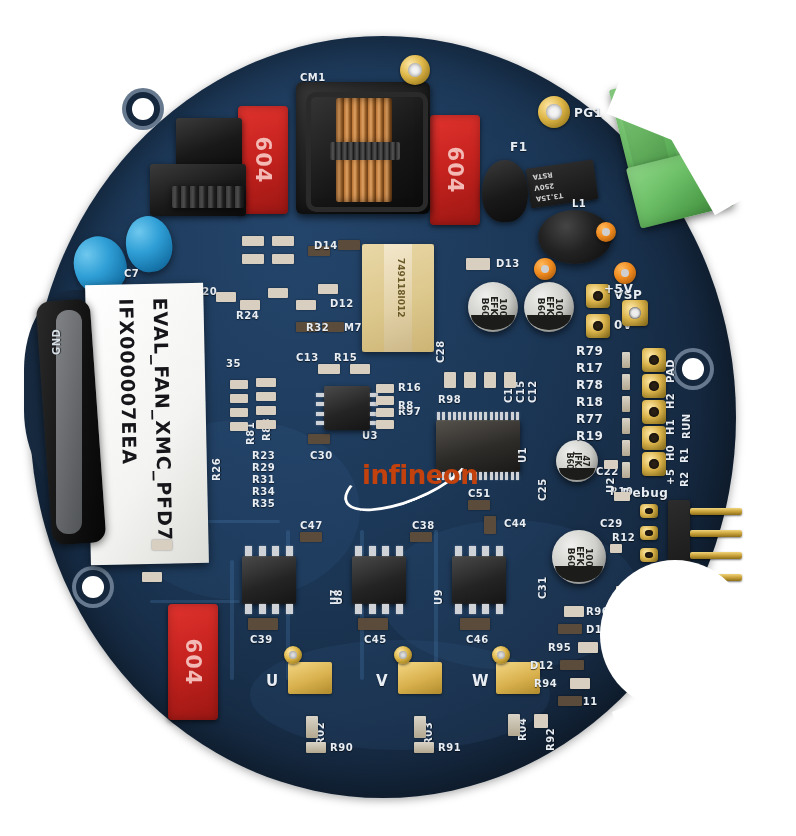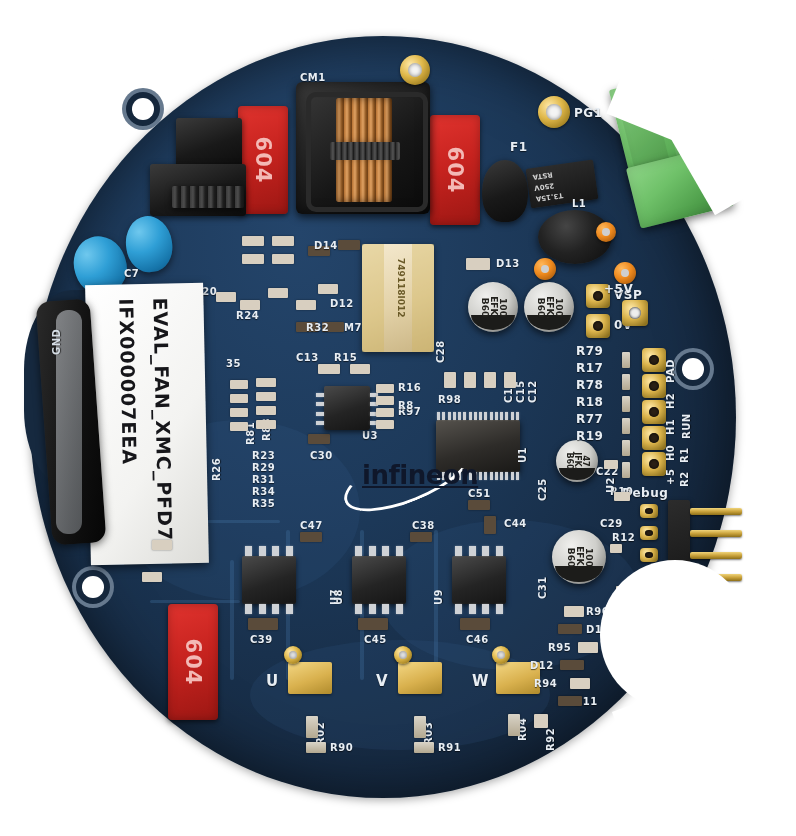--- a/index.html
+++ b/index.html
@@ -138,22 +138,22 @@
     white-space:nowrap;}
 
   .header-body{background:linear-gradient(160deg,#2c2c2c,#141414);border-radius:2px;
     box-shadow:0 2px 5px rgba(0,0,0,.6);}
   .hpin{position:absolute;height:7px;border-radius:2px;
     background:linear-gradient(180deg,#f0d47a,#c9a23c 50%,#8e6f18);
     box-shadow:0 1px 2px rgba(0,0,0,.5);}
 
   
   #infineon-logo{position:absolute;left:340px;top:452px;width:128px;height:44px;}
-  #infineon-logo .word{position:absolute;left:22px;top:8px;color:#0f172a;
-    font-size:26px;font-weight:bold;font-family:"DejaVu Sans",sans-serif;letter-spacing:-.5px;text-decoration:underline;}
+  #infineon-logo .word{position:absolute;left:22px;top:8px;color:#c2410c;
+    font-size:26px;font-weight:bold;font-family:"DejaVu Sans",sans-serif;letter-spacing:-.5px;}
   #infineon-logo .swoosh{position:absolute;left:0;top:0;width:128px;height:44px;
     border:3.5px solid #ffffff;border-radius:50%;
     border-top-color:transparent;border-right-color:transparent;
     transform:rotate(-22deg);}
   .heatsink{background:repeating-linear-gradient(90deg,#3a3a3a 0px,#4d4d4d 3px,#1e1e1e 6px,#141414 9px);
     border-radius:2px;box-shadow:0 2px 6px rgba(0,0,0,.6);}
 </style>
 </head>
 <body>
 

